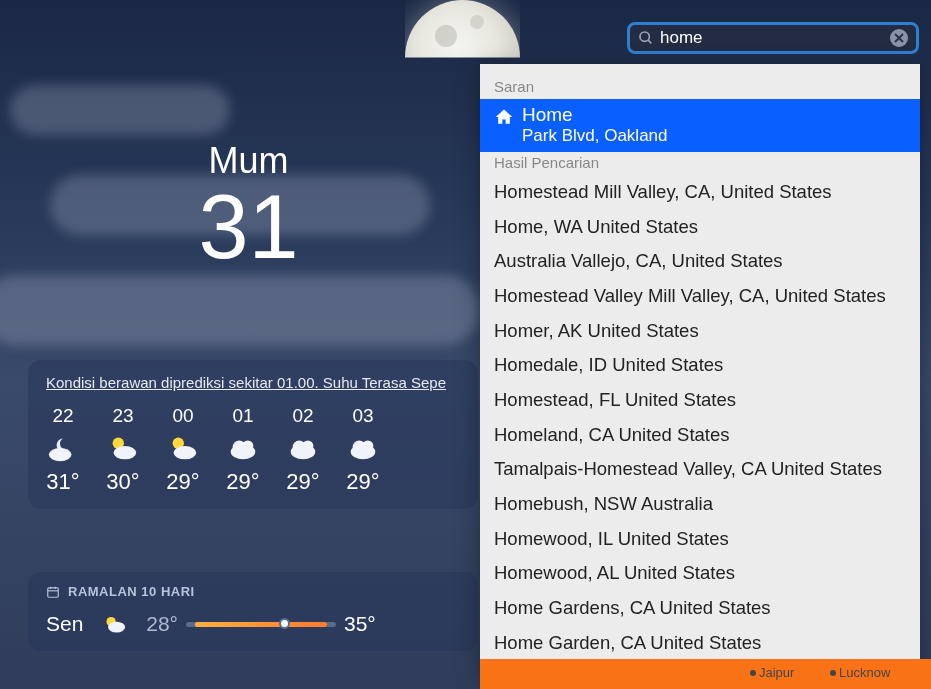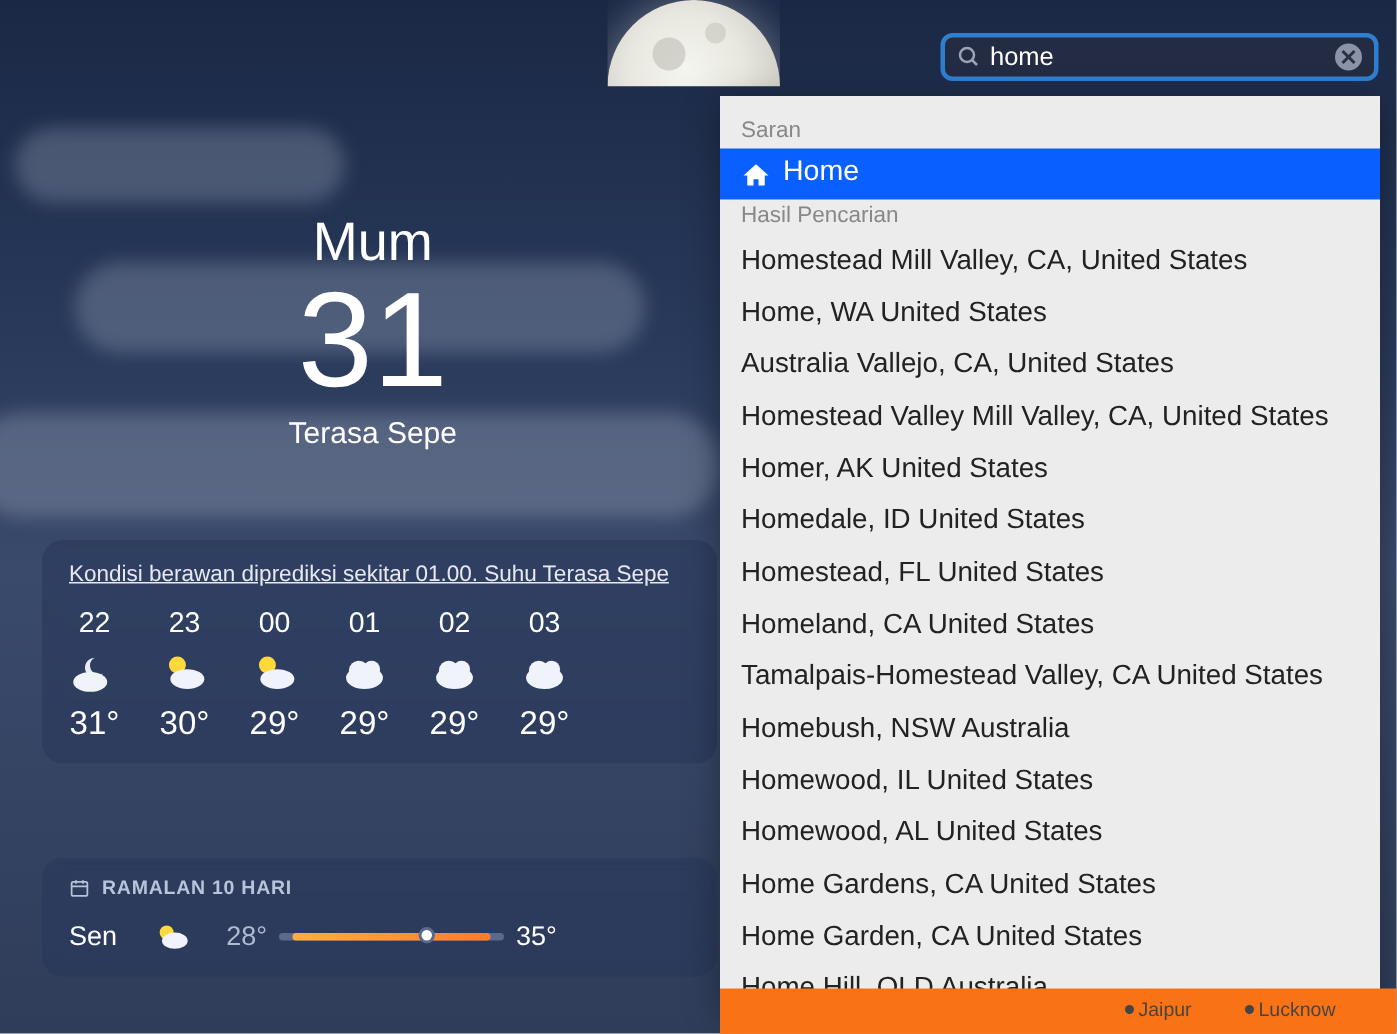--- a/index.html
+++ b/index.html
@@ -77,21 +77,21 @@
     .hourly-panel { top:360px; width:450px; }
     .hourly-desc { font-size:15px; color:#e6e9f0; margin-bottom:14px; white-space:nowrap; overflow:hidden;text-decoration:underline;}
     .hourly-row { display:flex; gap:26px; }
     .hour-col { display:flex; flex-direction:column; align-items:center; gap:4px; font-size:20px;}
     .hour-col .hr { font-size:19px; font-weight:500;}
     .hour-col .tp { font-size:22px; font-weight:500;}
     .hour-col .ic { width:34px; height:34px; display:flex; align-items:center; justify-content:center;}
 
     .daily-panel { top:572px; width:450px; padding:12px 18px;}
     .daily-header { display:flex; align-items:center; gap:8px; color:#b8c4dc; font-size:13px; font-weight:600; letter-spacing:0.5px; margin-bottom:10px;}
-    .daily-row { display:flex; align-items:center; gap:8px; font-size:18px; font-weight:500;}
+    .daily-row { display:flex; align-items:center; gap:8px; font-size:21px; font-weight:500;}
     .daily-row .day{ width:46px;}
     .daily-row .ic{ width:30px; height:30px; display:flex; align-items:center; justify-content:center;}
     .daily-row .lo{ color:#b0bad0; width:40px; text-align:right;}
     .range-bar { flex:1; height:5px; max-width:150px; border-radius:3px; background:#5b6a8a; position:relative;}
     .range-fill { position:absolute; height:5px; border-radius:3px; background: linear-gradient(90deg,#ffae42 0%, #ff7a2e 100%); left:6%; right:6%;}
     .range-dot { position:absolute; width:11px; height:11px; border-radius:50%; background:#fff; border:2px solid #5b6a8a; top:-4px; left:62%;}
 
     
     .search-wrap {
       position:absolute;
@@ -160,21 +160,20 @@
 <div class="moon"></div>
 <div class="clouds">
   <div class="cloud c1"></div>
     <div class="cloud c2"></div>
     <div class="cloud c3"></div>
 </div>
 
 <div class="current">
   <div class="city">Mum</div>
   <div class="temp">31</div>
-  <div class="feels">Terasa Sepe</div>
 </div>
 
 <div class="panel hourly-panel">
   <div class="hourly-desc">Kondisi berawan diprediksi sekitar 01.00. Suhu Terasa Sepe</div>
   <div class="hourly-row" id="hourly-row">
       <div class="hour-col">
         <span class="hr">22</span>
         <span class="ic">
           <svg width="34" height="34" viewBox="0 0 36 36">
             <path d="M18 8 a7 7 0 1 0 6 11 a5.5 5.5 0 0 1 -6 -11" fill="#e8ecf5"></path>
@@ -281,20 +280,21 @@
 </div>
 
 <div class="dropdown">
   <div class="section-label">Saran</div>
   <div class="suggestion">
     <svg width="20" height="20" viewBox="0 0 24 24" fill="#fff" style="margin-top:3px">
         <path d="M12 3 L2 12 h3 v8 h5 v-5 h4 v5 h5 v-8 h3 Z"></path>
       </svg>
     <div class="txt">
       <span class="name">Home</span>
+      <span class="sub">Park Blvd, Oakland</span>
     </div>
   </div>
   <div class="section-label">Hasil Pencarian</div>
   <div id="results-list">
       <div class="result-item">Homestead Mill Valley, CA, United States</div>
       <div class="result-item">Home, WA United States</div>
       <div class="result-item">Australia Vallejo, CA, United States</div>
       <div class="result-item">Homestead Valley Mill Valley, CA, United States</div>
       <div class="result-item">Homer, AK United States</div>
       <div class="result-item">Homedale, ID United States</div>

